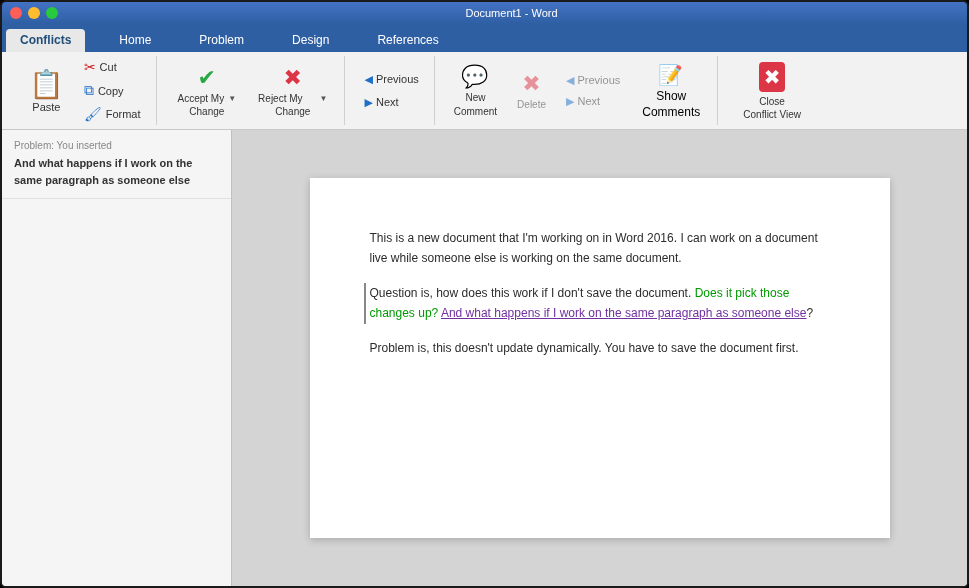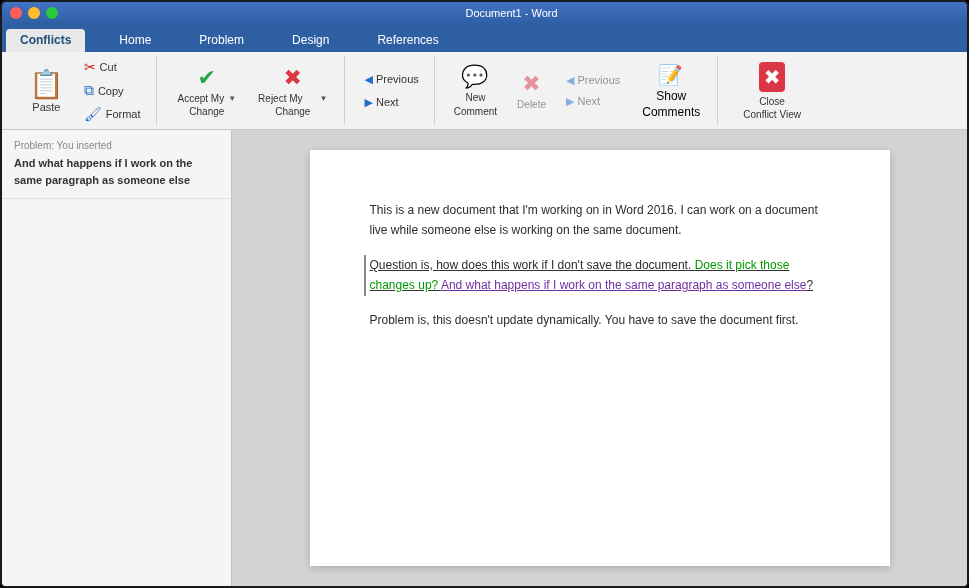--- a/index.html
+++ b/index.html
@@ -216,20 +216,21 @@
     }
 
     
     .document-area {
       flex: 1;
       background: #d4d4d4;
       overflow-y: auto;
       display: flex;
       justify-content: center;
       padding: 20px;
+      align-items: center;
     }
 
     .document-page {
       background: white;
       width: 580px;
       min-height: 360px;
       box-shadow: 0 2px 8px rgba(0,0,0,0.2);
       padding: 50px 60px;
       font-size: 12px;
       line-height: 1.6;
@@ -252,21 +253,20 @@
     }
     .highlight-purple-underline {
       color: #7030a0;
       text-decoration: underline;
     }
 
     .conflict-border-left {
       border-left: 2px solid #888;
       padding-left: 4px;
       margin-left: -6px;
-      text-decoration: underline;
     }
 
     
     .icon-paste { color: #1f6fc6; }
     .icon-cut { color: #cc2020; }
     .icon-copy { color: #1f6fc6; }
     .icon-format { color: #1f6fc6; }
     .icon-accept { color: #28a745; }
     .icon-reject { color: #dc3545; }
     .icon-close-x { color: white; background: #dc3545; border-radius: 4px; padding: 2px 4px; font-size: 18px; }

